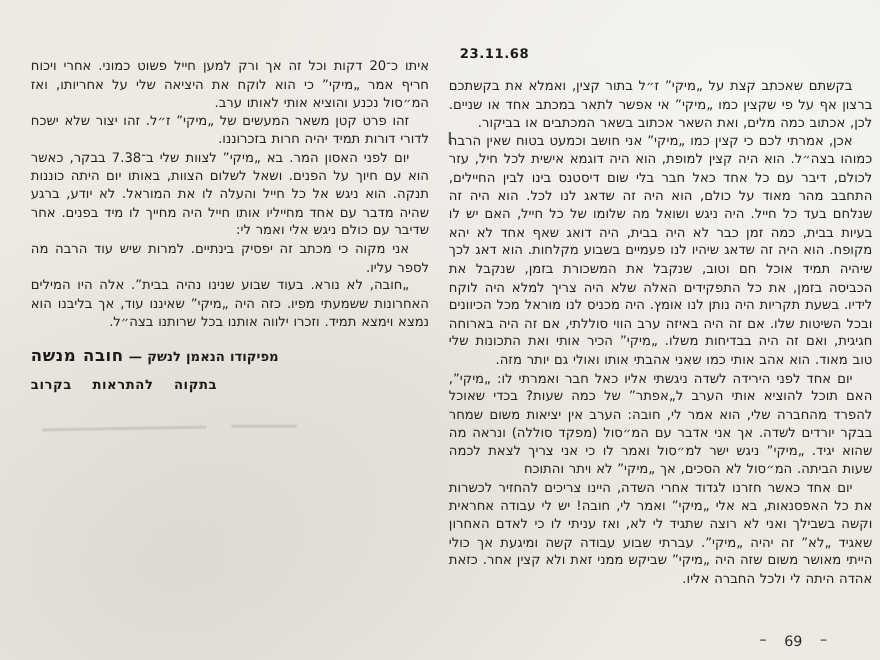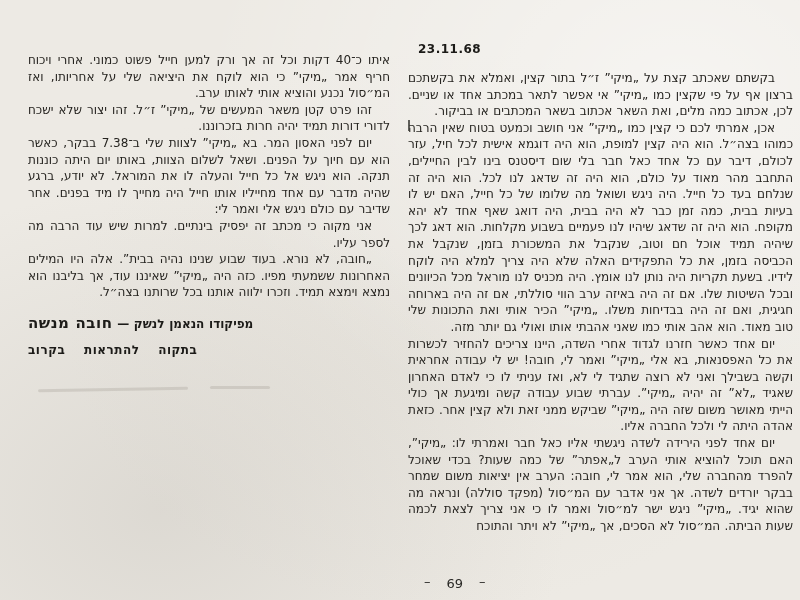--- a/index.html
+++ b/index.html
@@ -40,21 +40,21 @@
     padding-right:88px;color:#1c1b18;
   }
   .sig-line1{font-size:12px;font-weight:bold;white-space:nowrap;}
   .sig-name{font-size:15px;font-weight:bold;letter-spacing:0.5px;}
   .sig-line2{
     margin-top:9px;padding-right:20px;
     font-size:12px;font-weight:bold;word-spacing:14px;letter-spacing:0.5px;
   }
   .page-number{
     position:absolute;left:408px;top:576px;width:360px;
-    text-align:left;font-size:13px;color:#2a2926;direction:ltr;
+    text-align:right;font-size:13px;color:#2a2926;direction:ltr;
   }
   .page-number .dash{display:inline-block;margin:0 16px;transform:translateY(-2px);}
   .artifact-tick{
     position:absolute;left:408px;top:120px;width:2px;height:11px;
     background:#3a3934;opacity:0.8;
   }
   .smudge{position:absolute;background:#a8a49c;opacity:0.35;border-radius:2px;}
   .smudge-1{left:38px;top:388px;width:150px;height:3px;transform:rotate(-1deg);}
   .smudge-2{left:210px;top:386px;width:60px;height:3px;}
 </style>
@@ -62,26 +62,26 @@
 <body>
 
 <div class="page">
 
 
   <div class="date">23.11.68</div>
 
   <div class="col col-right">
     <p>בקשתם שאכתב קצת על „מיקי” ז״ל בתור קצין, ואמלא את בקשתכם ברצון אף על פי שקצין כמו „מיקי” אי אפשר לתאר במכתב אחד או שניים. לכן, אכתוב כמה מלים, ואת השאר אכתוב בשאר המכתבים או בביקור.</p>
     <p>אכן, אמרתי לכם כי קצין כמו „מיקי” אני חושב וכמעט בטוח שאין הרבה כמוהו בצה״ל. הוא היה קצין למופת, הוא היה דוגמא אישית לכל חיל, עזר לכולם, דיבר עם כל אחד כאל חבר בלי שום דיסטנס בינו לבין החיילים, התחבב מהר מאוד על כולם, הוא היה זה שדאג לנו לכל. הוא היה זה שנלחם בעד כל חייל. היה ניגש ושואל מה שלומו של כל חייל, האם יש לו בעיות בבית, כמה זמן כבר לא היה בבית, היה דואג שאף אחד לא יהא מקופח. הוא היה זה שדאג שיהיו לנו פעמיים בשבוע מקלחות. הוא דאג לכך שיהיה תמיד אוכל חם וטוב, שנקבל את המשכורת בזמן, שנקבל את הכביסה בזמן, את כל התפקידים האלה שלא היה צריך למלא היה לוקח לידיו. בשעת תקריות היה נותן לנו אומץ. היה מכניס לנו מוראל מכל הכיוונים ובכל השיטות שלו. אם זה היה באיזה ערב הווי סוללתי, אם זה היה בארוחה חגיגית, ואם זה היה בבדיחות משלו. „מיקי” הכיר אותי ואת התכונות שלי טוב מאוד. הוא אהב אותי כמו שאני אהבתי אותו ואולי גם יותר מזה.</p>
+    <p>יום אחד לפני הירידה לשדה ניגשתי אליו כאל חבר ואמרתי לו: „מיקי”, האם תוכל להוציא אותי הערב ל„אפתר” של כמה שעות? בכדי שאוכל להפרד מהחברה שלי, הוא אמר לי, חובה: הערב אין יציאות משום שמחר בבקר יורדים לשדה. אך אני אדבר עם המ״סול (מפקד סוללה) ונראה מה שהוא יגיד. „מיקי” ניגש ישר למ״סול ואמר לו כי אני צריך לצאת לכמה שעות הביתה. המ״סול לא הסכים, אך „מיקי” לא ויתר והתוכח</p>
     <p>יום אחד כאשר חזרנו לגדוד אחרי השדה, היינו צריכים להחזיר לכשרות את כל האפסנאות, בא אלי „מיקי” ואמר לי, חובה! יש לי עבודה אחראית וקשה בשבילך ואני לא רוצה שתגיד לי לא, ואז עניתי לו כי לאדם האחרון שאגיד „לא” זה יהיה „מיקי”. עברתי שבוע עבודה קשה ומיגעת אך כולי הייתי מאושר משום שזה היה „מיקי” שביקש ממני זאת ולא קצין אחר. כזאת אהדה היתה לי ולכל החברה אליו.</p>
-    <p>יום אחד לפני הירידה לשדה ניגשתי אליו כאל חבר ואמרתי לו: „מיקי”, האם תוכל להוציא אותי הערב ל„אפתר” של כמה שעות? בכדי שאוכל להפרד מהחברה שלי, הוא אמר לי, חובה: הערב אין יציאות משום שמחר בבקר יורדים לשדה. אך אני אדבר עם המ״סול (מפקד סוללה) ונראה מה שהוא יגיד. „מיקי” ניגש ישר למ״סול ואמר לו כי אני צריך לצאת לכמה שעות הביתה. המ״סול לא הסכים, אך „מיקי” לא ויתר והתוכח</p>
   </div>
 
   <div class="col col-left">
-    <p class="no-indent">איתו כ־40 דקות וכל זה אך ורק למען חייל פשוט כמוני. אחרי ויכוח חריף אמר „מיקי” כי הוא לוקח את היציאה שלי על אחריותו, ואז המ״סול נכנע והוציא אותי לאותו ערב.</p>
+    <p class="no-indent">איתו כ־20 דקות וכל זה אך ורק למען חייל פשוט כמוני. אחרי ויכוח חריף אמר „מיקי” כי הוא לוקח את היציאה שלי על אחריותו, ואז המ״סול נכנע והוציא אותי לאותו ערב.</p>
     <p>זהו פרט קטן משאר המעשים של „מיקי” ז״ל. זהו יצור שלא ישכח לדורי דורות תמיד יהיה חרות בזכרוננו.</p>
     <p>יום לפני האסון המר. בא „מיקי” לצוות שלי ב־7.38 בבקר, כאשר הוא עם חיוך על הפנים. ושאל לשלום הצוות, באותו יום היתה כוננות תנקה. הוא ניגש אל כל חייל והעלה לו את המוראל. לא יודע, ברגע שהיה מדבר עם אחד מחייליו אותו חייל היה מחייך לו מיד בפנים. אחר שדיבר עם כולם ניגש אלי ואמר לי:</p>
     <p>אני מקוה כי מכתב זה יפסיק בינתיים. למרות שיש עוד הרבה מה לספר עליו.</p>
     <p>„חובה, לא נורא. בעוד שבוע שנינו נהיה בבית”. אלה היו המילים האחרונות ששמעתי מפיו. כזה היה „מיקי” שאיננו עוד, אך בליבנו הוא נמצא וימצא תמיד. וזכרו ילווה אותנו בכל שרותנו בצה״ל.</p>
 
     <div class="signature">
       <div class="sig-line1">
         <span>מפיקודו הנאמן לנשק —</span>
         <span class="sig-name">חובה מנשה</span>
       </div>

